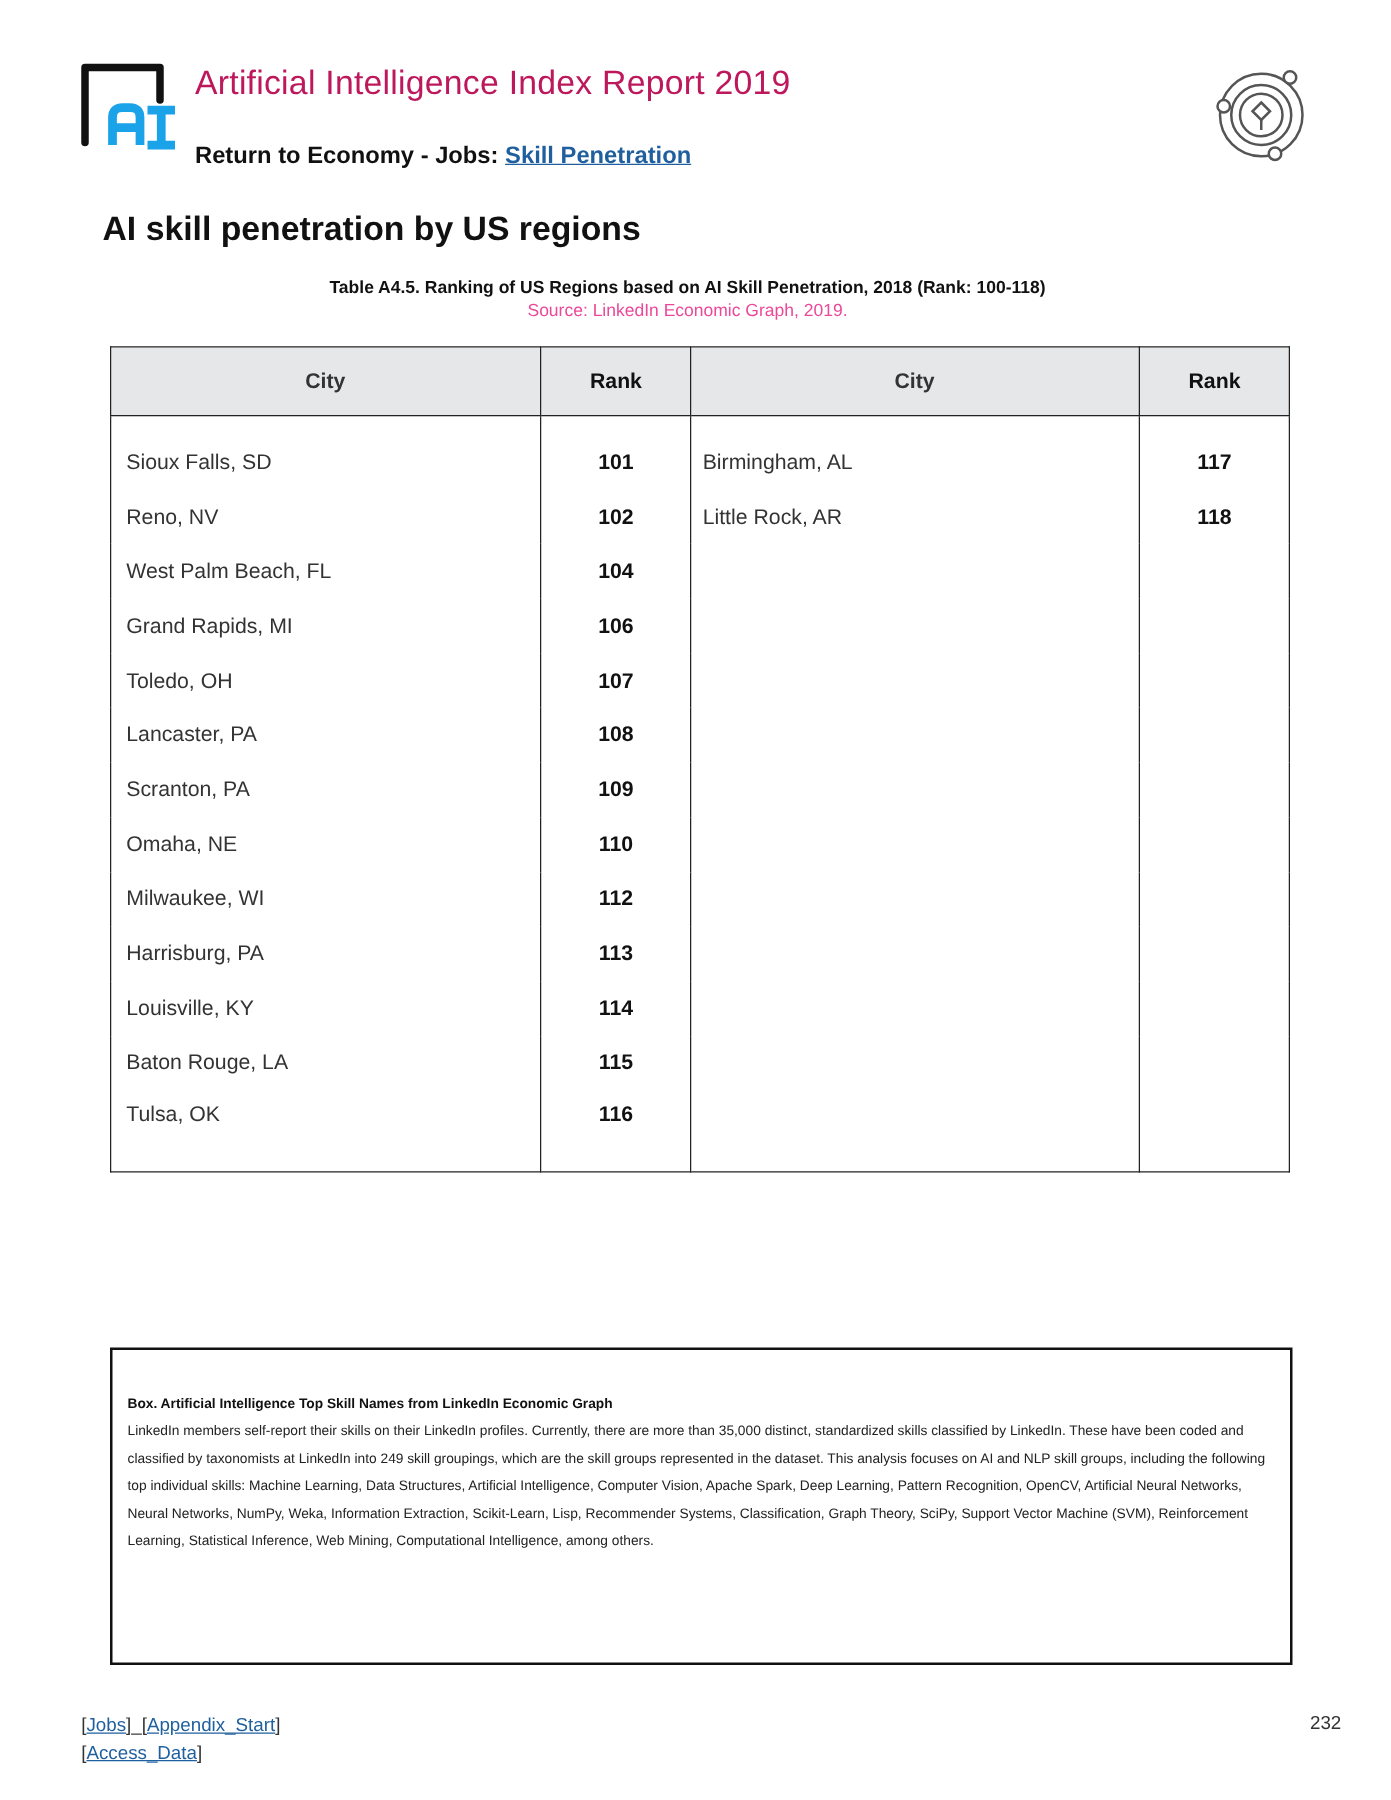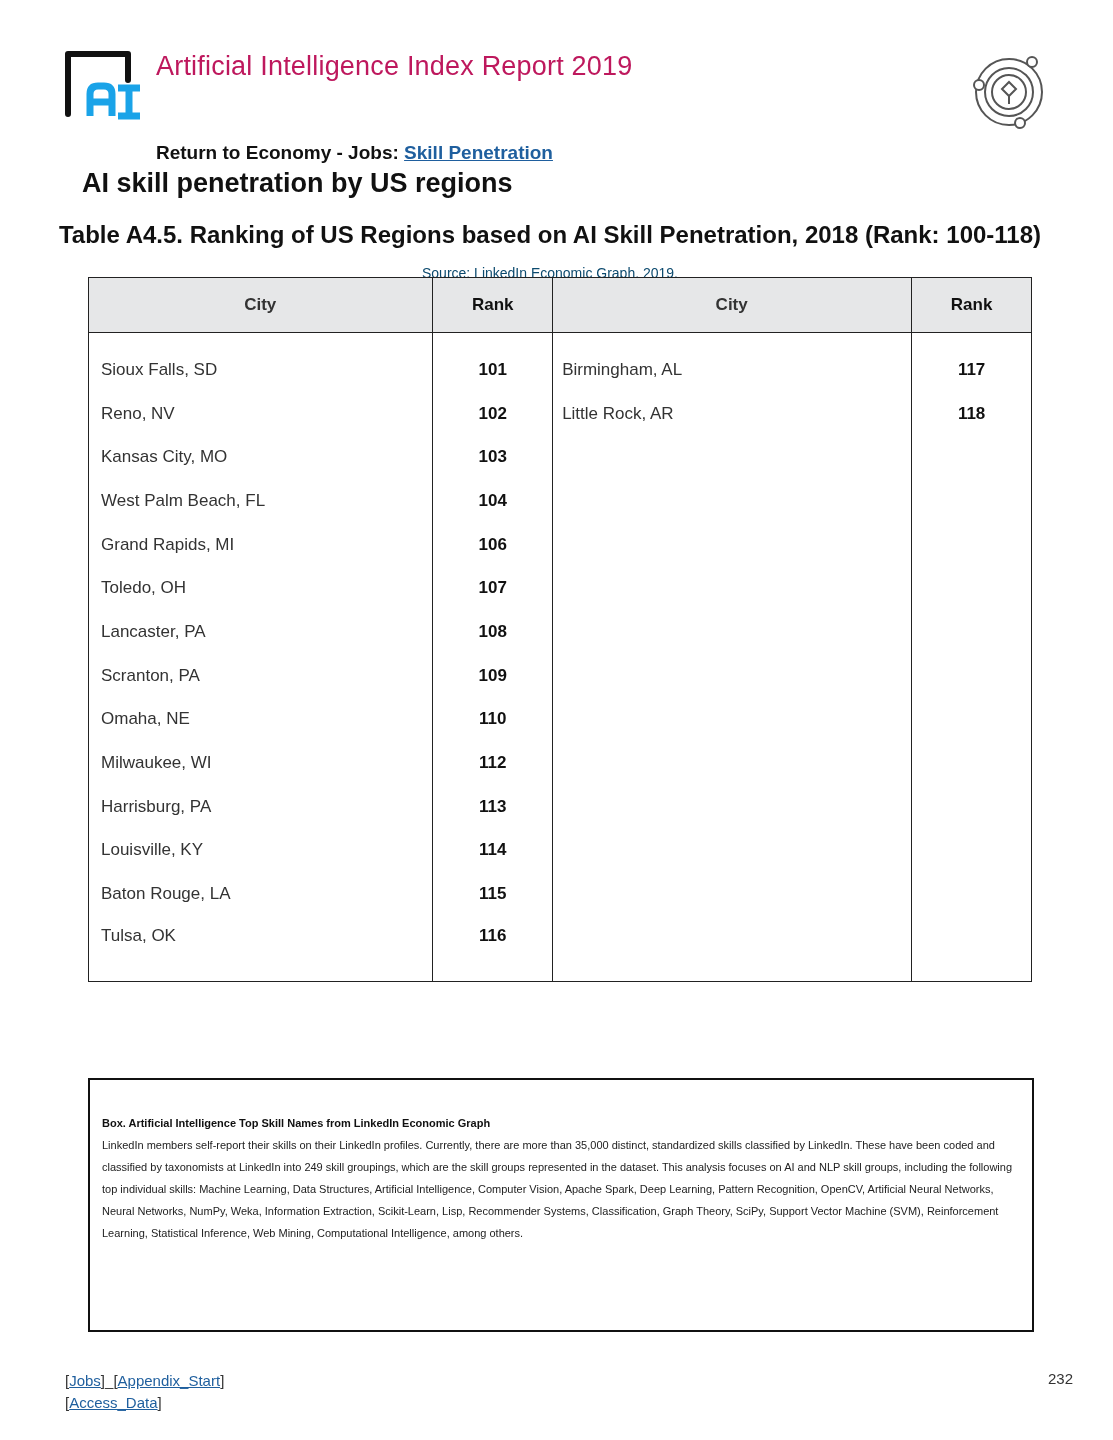--- a/index.html
+++ b/index.html
@@ -1,24 +1,24 @@
 <!DOCTYPE html>
 <html><head>
 <meta charset="utf-8">
 <style>
   html, body { margin: 0; padding: 0; background: #ffffff; }
   body { width: 1113px; height: 1440px; position: relative; font-family: "Liberation Sans", "DejaVu Sans", sans-serif; color: #111; overflow: hidden; }
   .logo { position: absolute; left: 64px; top: 50px; width: 78px; height: 70px; }
   .header-title { position: absolute; left: 156px; top: 50px; font-size: 27px; color: #be185d; line-height: 33px; letter-spacing: 0.2px; }
-  .return-line { position: absolute; left: 156px; top: 142px; font-size: 19px; font-weight: bold; color: #111; }
+  .return-line { position: absolute; left: 156px; top: 114px; font-size: 19px; font-weight: bold; color: #111; }
   .return-line a { color: #1f5f9e; text-decoration: underline; }
   .orbit { position: absolute; left: 968px; top: 52px; width: 82px; height: 80px; }
   .section-title { position: absolute; left: 82px; top: 168px; font-size: 27px; font-weight: bold; color: #111; }
-  .table-caption { position: absolute; left: 0; width: 1100px; top: 221px; text-align: center; font-size: 24px; font-weight: bold; }
-  .table-source { position: absolute; left: 0; width: 1100px; top: 265px; text-align: center; font-size: 14px; color: #0c4a6e; }
+  .table-caption { position: absolute; left: 0; width: 1100px; top: 221px; text-align: center; font-size: 14px; font-weight: bold; }
+  .table-source { position: absolute; left: 0; width: 1100px; top: 240px; text-align: center; font-size: 14px; color: #ec4899; }
   table.rank { position: absolute; left: 88px; top: 277px; width: 944px; border-collapse: collapse; font-size: 17px; border-radius: 12px; }
   table.rank th { background: #e6e7e8; height: 52px; font-weight: bold; font-size: 17px; border: 1px solid #222; }
   table.rank td { border-left: 1px solid #222; border-right: 1px solid #222; height: 43.7px; padding: 0; }
   table.rank tr.spacer td { height: 15px; }
   table.rank tr.last td { border-bottom: 1px solid #222; height: 55px; vertical-align: top; padding-top: 10px; }
   .c-city { width: 342px; padding-left: 12px !important; color: #333; }
   .c-rank { width: 120px; text-align: center; font-weight: bold; }
   .c-city2 { width: 360px; padding-left: 9px !important; color: #333; }
   .c-rank2 { width: 120px; text-align: center; font-weight: bold; }
   .box { position: absolute; left: 88px; top: 1078px; width: 918px; height: 218px; border: 2px solid #111; padding: 32px 12px 0 12px; font-size: 11px; line-height: 22px; color: #222; }
@@ -80,26 +80,20 @@
         <td class="c-city">Sioux Falls, SD</td>
         <td class="c-rank">101</td>
         <td class="c-city2">Birmingham, AL</td>
         <td class="c-rank2">117</td>
       </tr>
     <tr>
         <td class="c-city">Reno, NV</td>
         <td class="c-rank">102</td>
         <td class="c-city2">Little Rock, AR</td>
         <td class="c-rank2">118</td>
-      </tr>
-    <tr>
-        <td class="c-city">Kansas City, MO</td>
-        <td class="c-rank">103</td>
-        <td class="c-city2"></td>
-        <td class="c-rank2"></td>
       </tr>
     <tr>
         <td class="c-city">West Palm Beach, FL</td>
         <td class="c-rank">104</td>
         <td class="c-city2"></td>
         <td class="c-rank2"></td>
       </tr>
     <tr>
         <td class="c-city">Grand Rapids, MI</td>
         <td class="c-rank">106</td>

